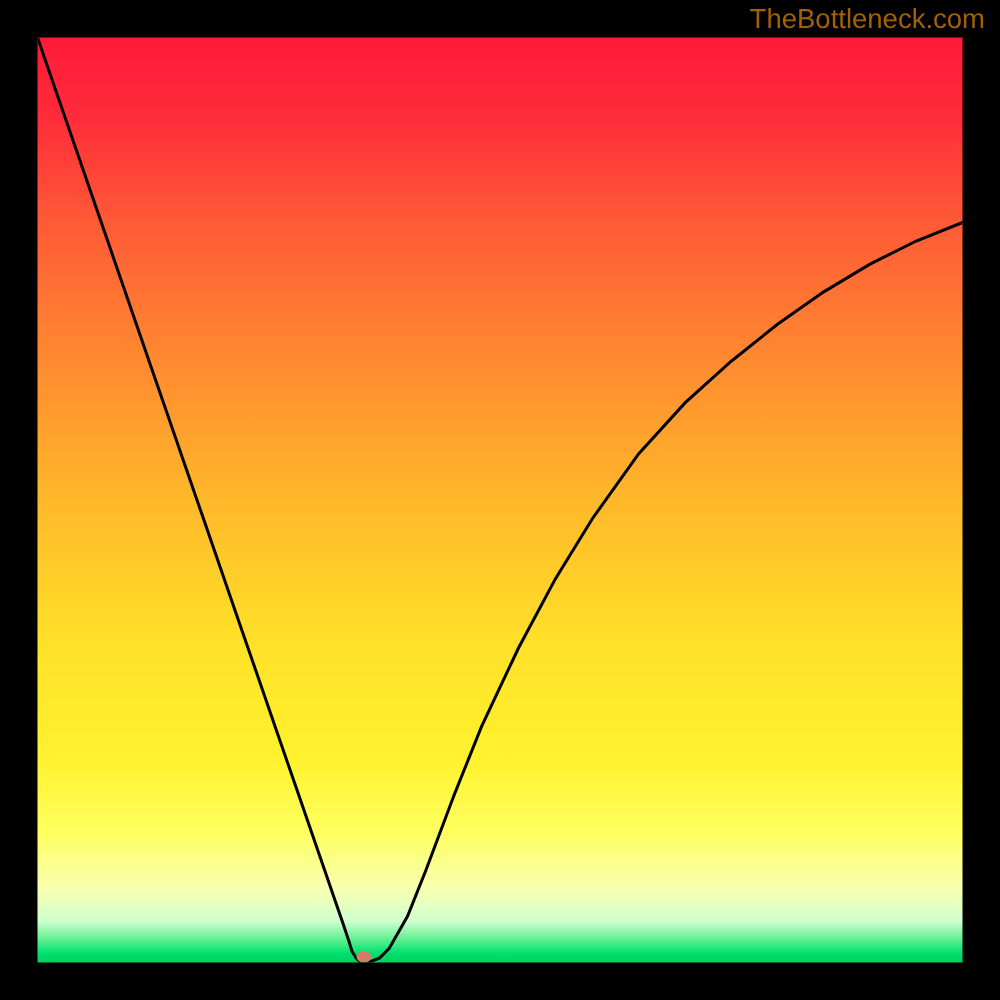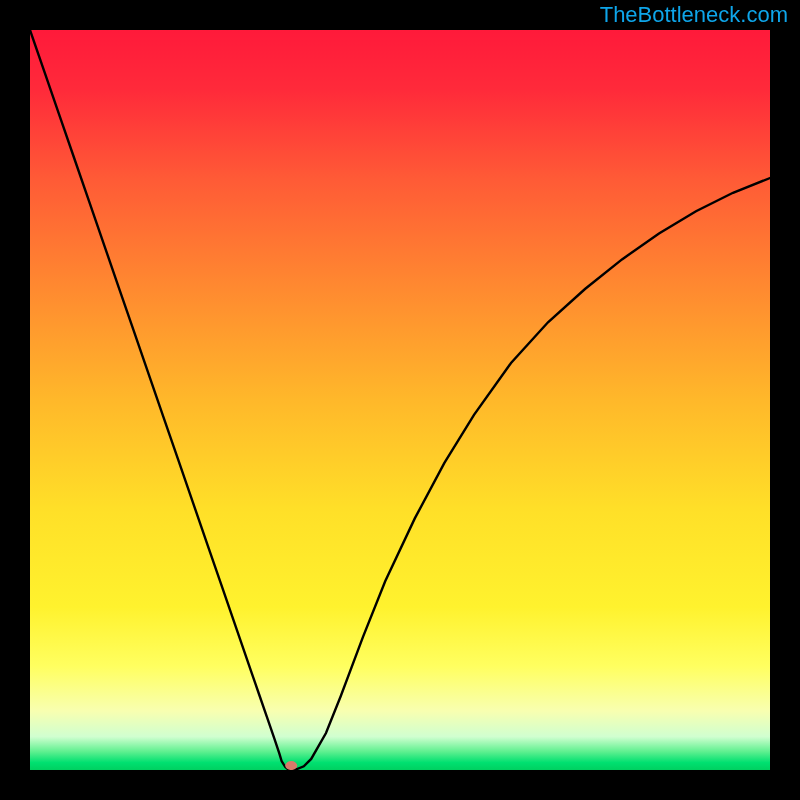--- a/index.html
+++ b/index.html
@@ -14,21 +14,21 @@
     position: relative;
     width: 800px;
     height: 800px;
   }
   .watermark {
     position: absolute;
     top: 2px;
     right: 12px;
     font-family: Arial, Helvetica, sans-serif;
     font-size: 22px;
-    color: #0ea5e9;
+    color: #a16207;
     font-weight: 500;
     z-index: 10;
   }
   svg {
     position: absolute;
     top: 0;
     left: 0;
   }
 </style>
 </head>

